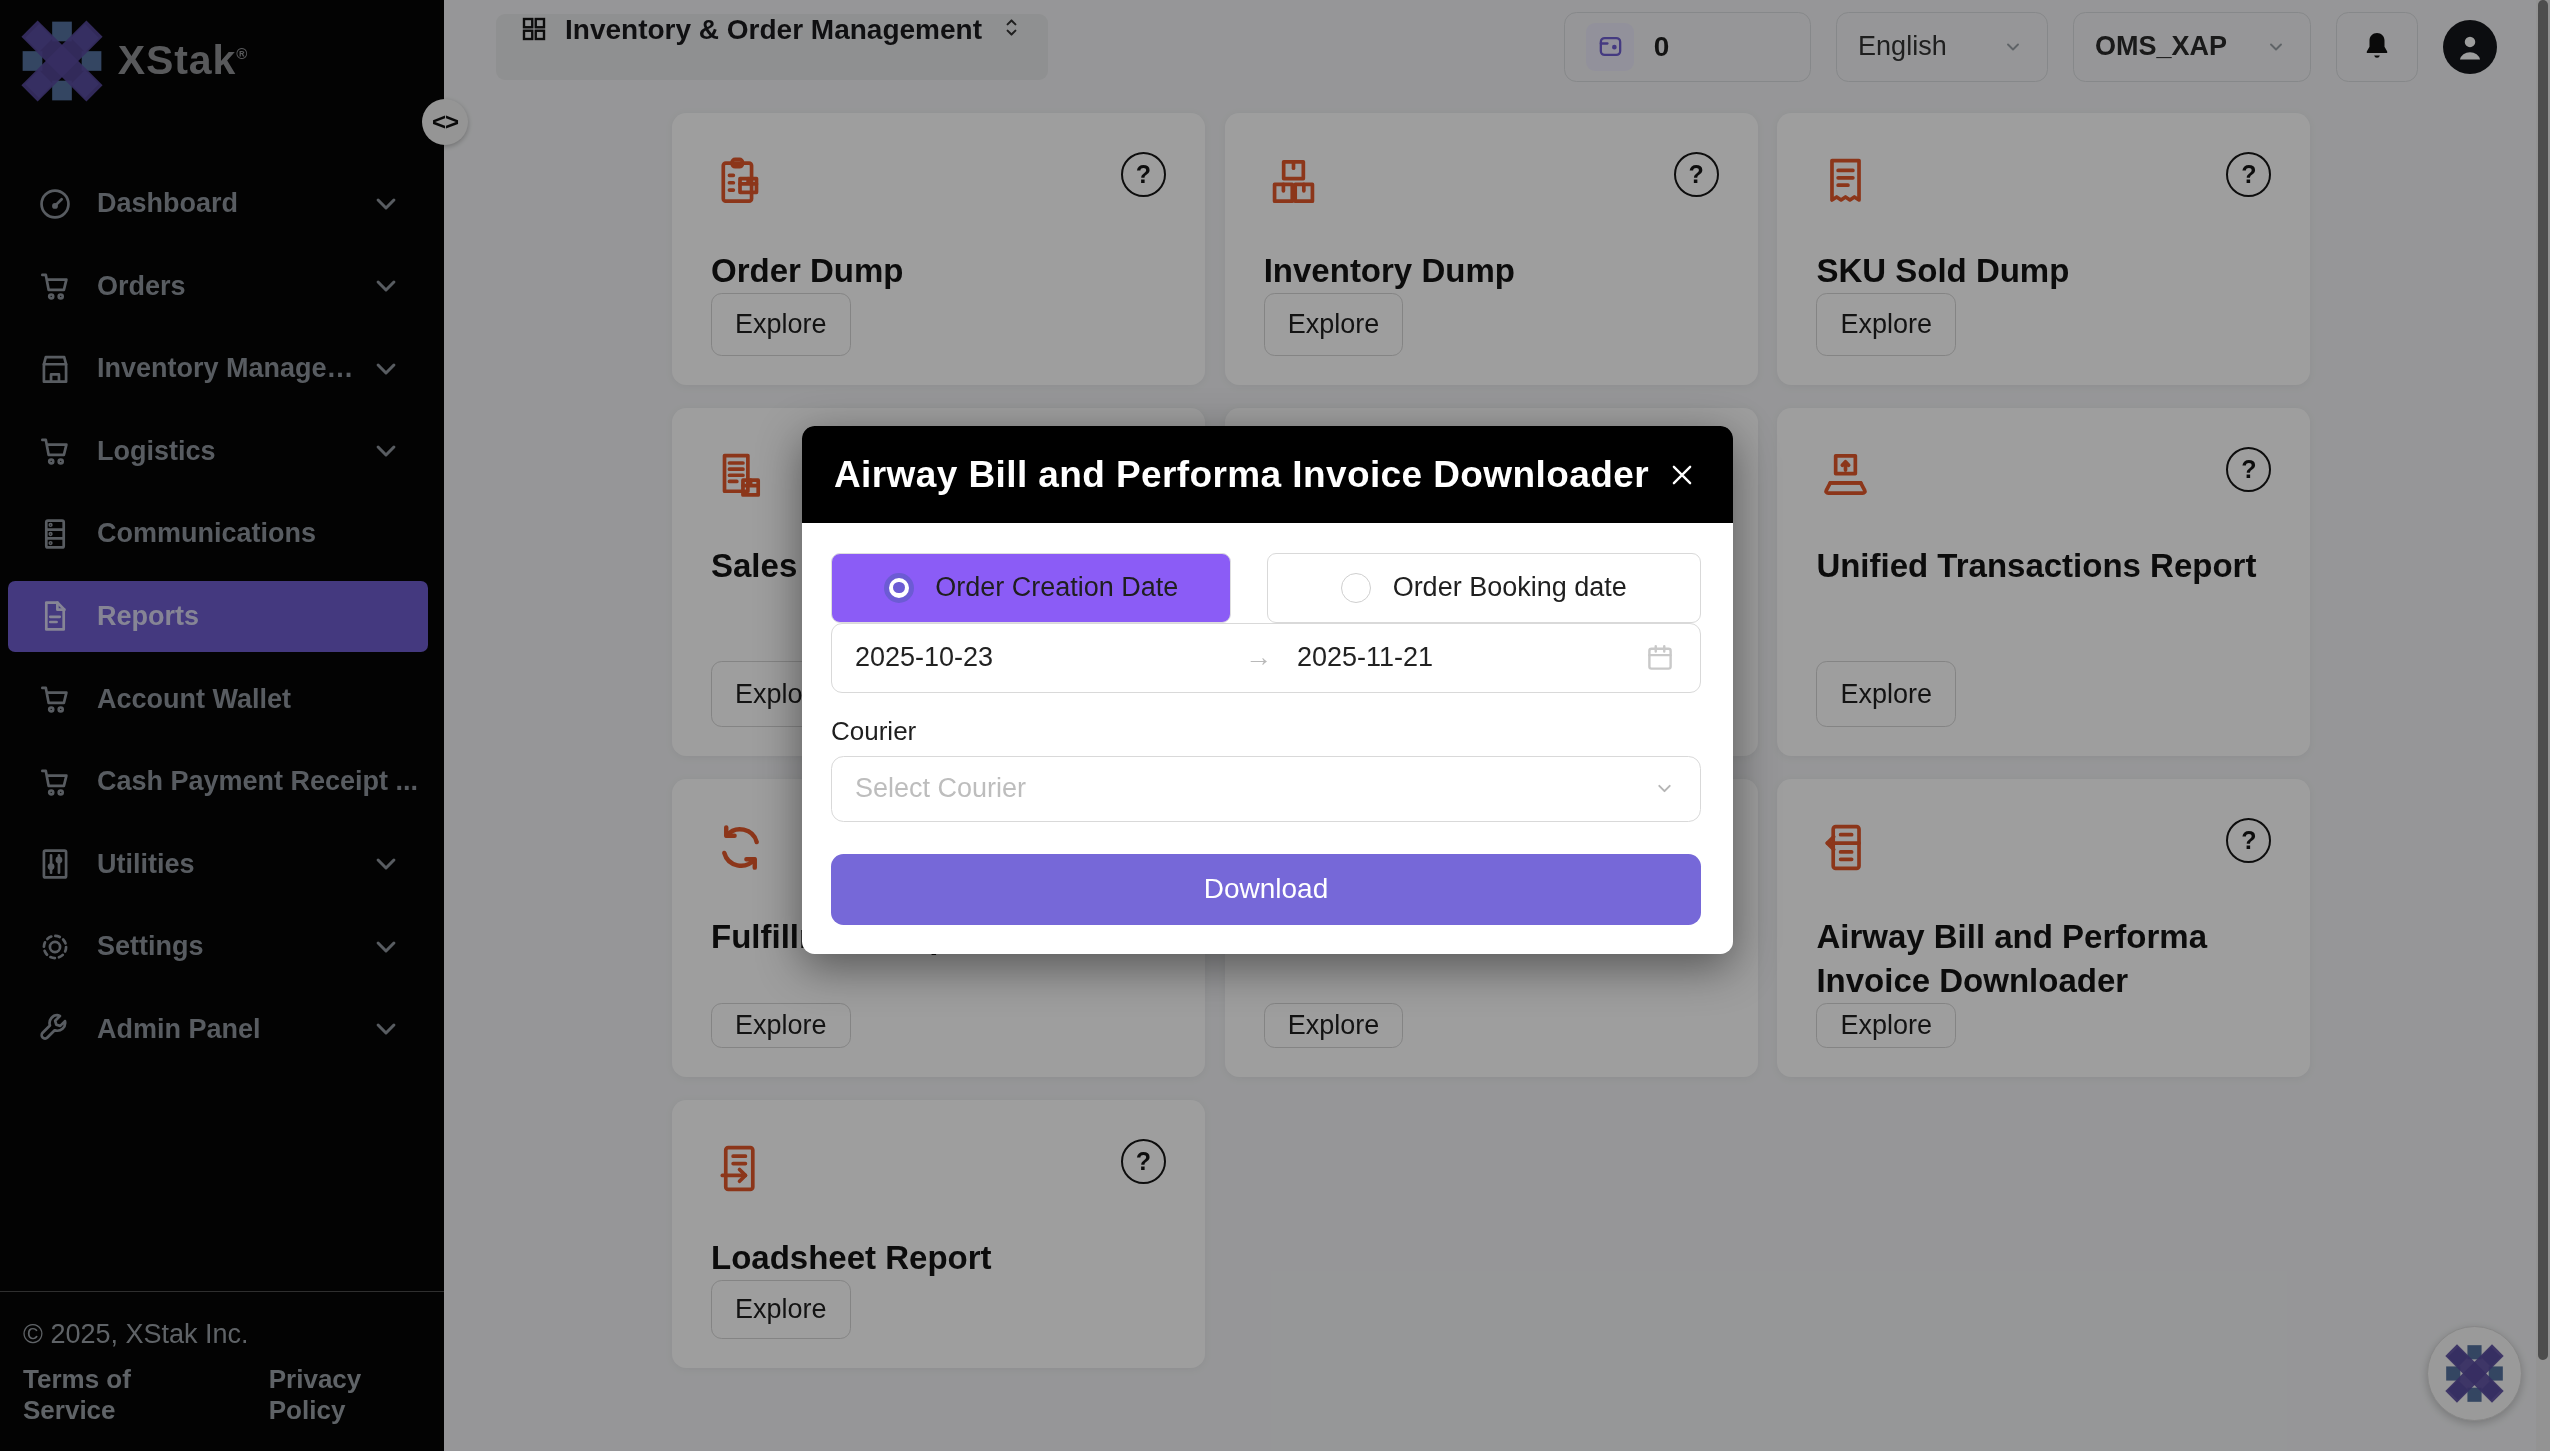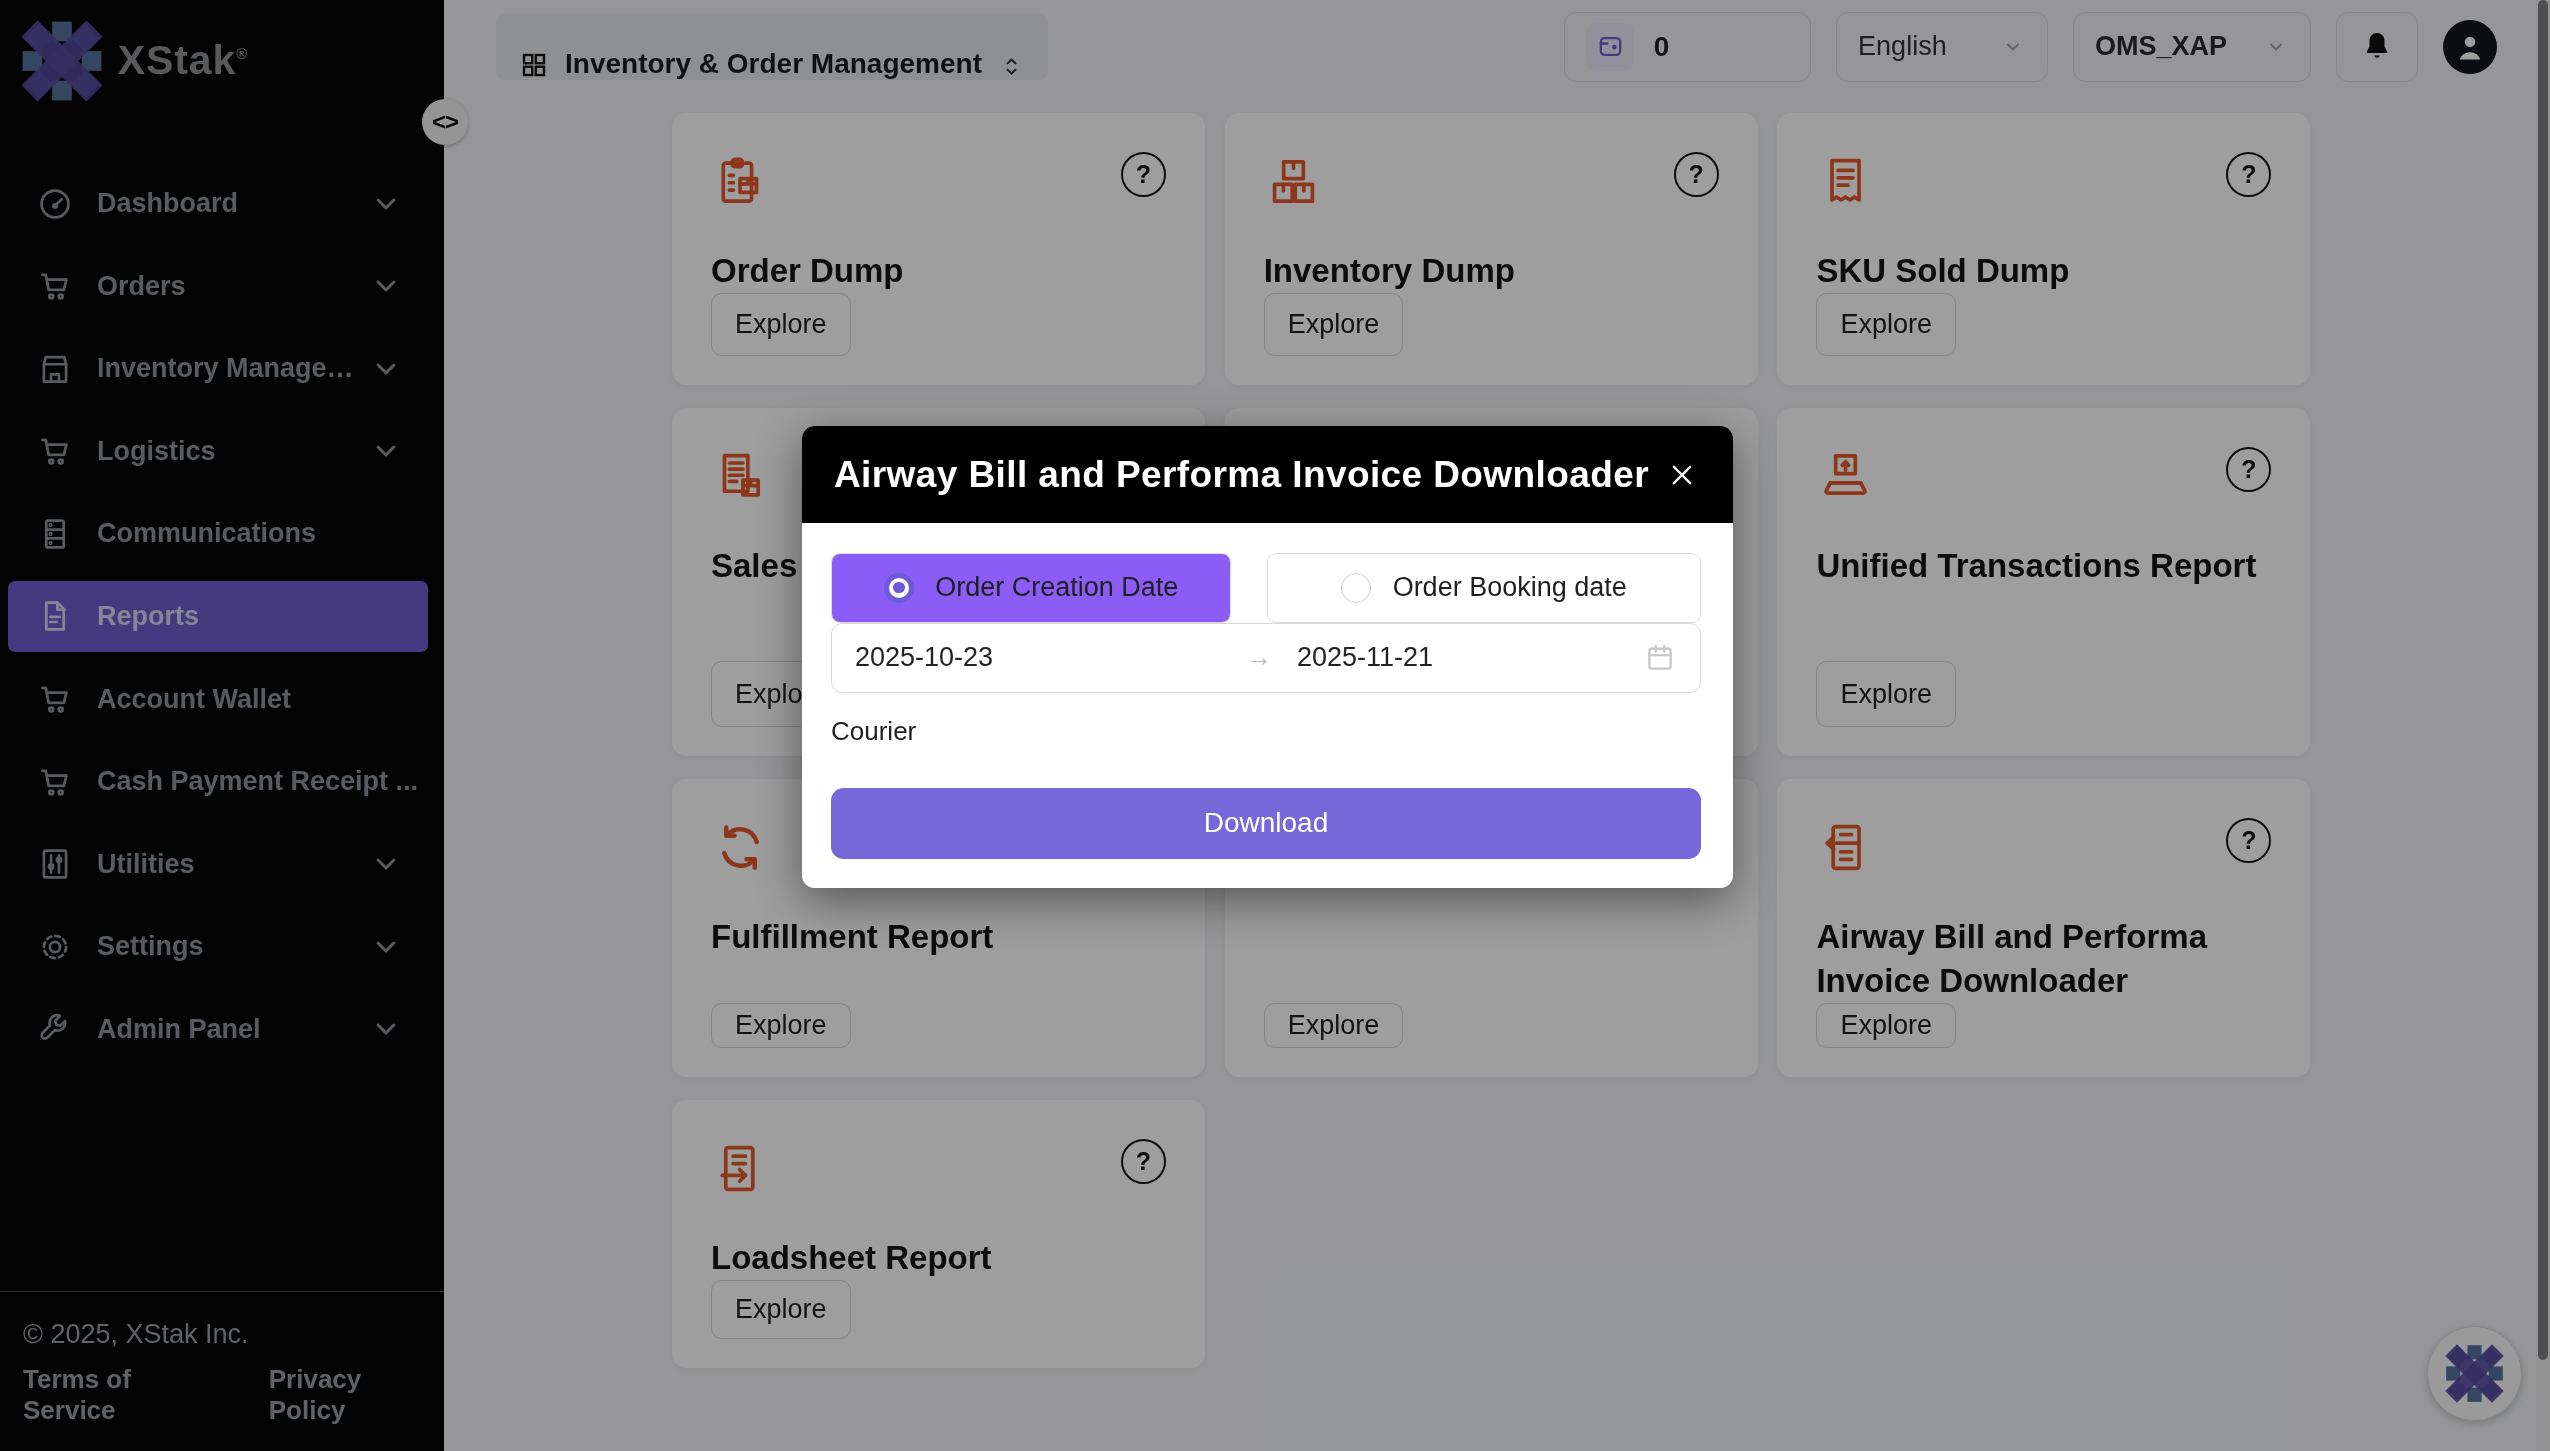--- a/index.html
+++ b/index.html
@@ -24,21 +24,21 @@
   .copyright{font-size:27px;color:#9aa0a6;}
   .foot-links{display:flex;gap:50px;margin-top:14.3px;font-weight:bold;}
   .foot-link{font-size:26px;color:#9aa0a6;cursor:pointer;}
 
   
   #side-toggle{position:absolute;left:422px;top:99px;width:46px;height:46px;border-radius:50%;background:#f1f1f1;z-index:3;display:flex;align-items:center;justify-content:center;font-size:24px;font-weight:700;color:#111;letter-spacing:-0.9px;cursor:pointer;box-shadow:0 1.8px 5.4px rgba(0,0,0,.25);}
 
   
   #main{position:absolute;left:444px;top:0;right:14.3px;bottom:0;}
   #topbar{height:93px;display:flex;align-items:center;padding:0 39px 0 52px;}
-  #app-chip{display:flex;align-items:flex-end;gap:16px;background:#e7e8ea;border-radius:9px;height:66px;padding:0 23px;cursor:pointer;}
+  #app-chip{display:flex;align-items:flex-start;gap:16px;background:#e7e8ea;border-radius:9px;height:66px;padding:0 23px;cursor:pointer;}
   #app-chip .ic{width:30px;height:30px;color:#141414;}
   #app-chip .updown{width:27px;height:27px;color:#333;}
   .app-chip-label{font-size:28px;font-weight:700;color:#1b1b1d;}
   #topbar-right{margin-left:auto;display:flex;align-items:center;gap:25px;}
   .chip{height:70px;border:1.8px solid #d9dbdf;border-radius:12.5px;display:flex;align-items:center;padding:0 21.4px;box-sizing:border-box;background:transparent;cursor:pointer;}
   #wallet-chip{width:247px;gap:19.7px;}
   .wallet-badge{width:48px;height:48px;border-radius:9px;background:#eceafb;display:flex;align-items:center;justify-content:center;}
   .wallet-badge .ic{width:29px;height:29px;color:#6f5ed0;}
   .wallet-count{font-size:28px;color:#1f1f1f;font-weight:600;}
   .sel-chip{justify-content:space-between;font-size:27px;color:#333;}
@@ -587,18 +587,24 @@
       </div>
       <div id="date-input">
         <span class="date-val" id="date-from">2025-10-23</span>
         <span id="range-arrow">→</span>
         <span class="date-val">2025-11-21</span>
         <svg class="ic" id="date-cal" viewBox="0 0 38 38" width="34" height="34">
             <use href="#i-cal"></use>
           </svg>
       </div>
       <div class="field-label" id="courier-label">Courier</div>
+      <div id="courier-select">
+        <span id="courier-ph">Select Courier</span>
+        <svg class="ic" id="courier-chev" viewBox="0 0 28 28" width="25" height="25">
+            <use href="#i-chevd"></use>
+          </svg>
+      </div>
       <button id="download-btn">Download</button>
     </div>
   </div>
 
 </div>
 
 
 </body></html>

